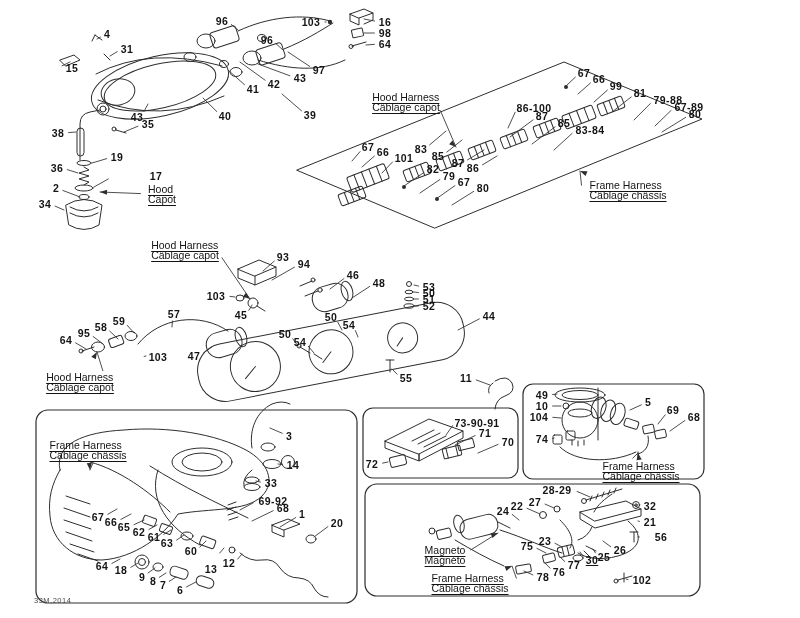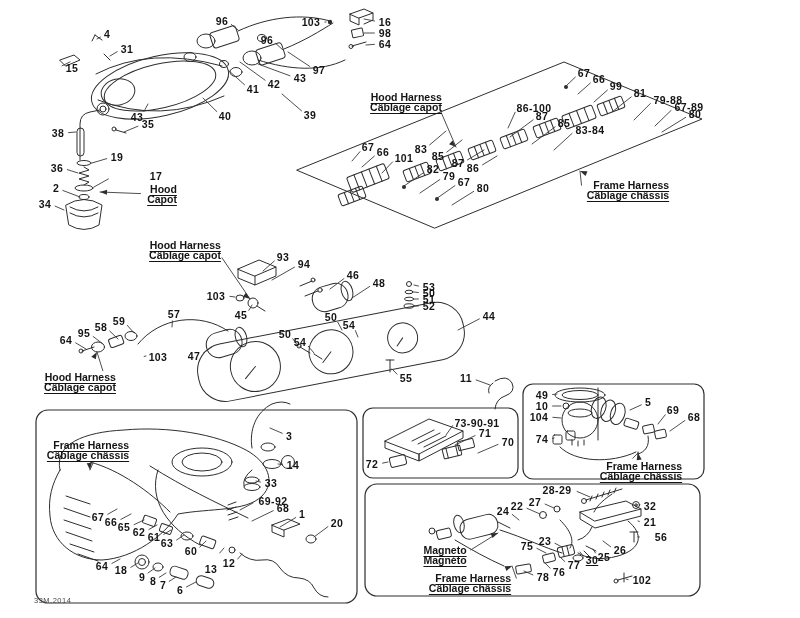--- a/index.html
+++ b/index.html
@@ -7,22 +7,22 @@
          font-family:"Liberation Sans", sans-serif;color:#1e1e1e;}
   #artwork{position:absolute;left:0;top:0;}
   #artwork *{stroke:#2e2e2e;fill:none;stroke-width:1;stroke-linecap:round;stroke-linejoin:round;}
   #artwork .inset{stroke-width:1.2;}
   #artwork .fill{fill:#2e2e2e;stroke:none;}
   #leader-layer line{stroke:#3a3a3a;stroke-width:0.9;}
   #leader-layer polygon{fill:#2e2e2e;stroke:none;}
   #callout-layer{position:absolute;left:0;top:0;width:800px;height:618px;}
   .callout{position:absolute;transform:translate(-50%,-50%);font-size:10.5px;font-weight:700;
            letter-spacing:.4px;white-space:nowrap;color:#141414;}
-  .hlabel{position:absolute;transform:translate(-50%,-50%);text-align:right;font-size:10.5px;
-          font-weight:700;line-height:10px;white-space:nowrap;color:#141414;}
+  .hlabel{position:absolute;transform:translate(-50%,-50%);text-align:left;font-size:10.5px;
+          font-weight:400;line-height:10px;white-space:nowrap;color:#141414;}
   .hlabel span{display:block;text-decoration:underline;text-underline-offset:1.5px;}
   .pagecode{position:absolute;left:34px;top:596px;font-size:7.5px;letter-spacing:.5px;color:#4a4a4a;}
 </style>
 </head>
 <body>
 
 <div class="stage">
 
   <svg id="artwork" width="800" height="618" viewBox="0 0 800 618">
 

